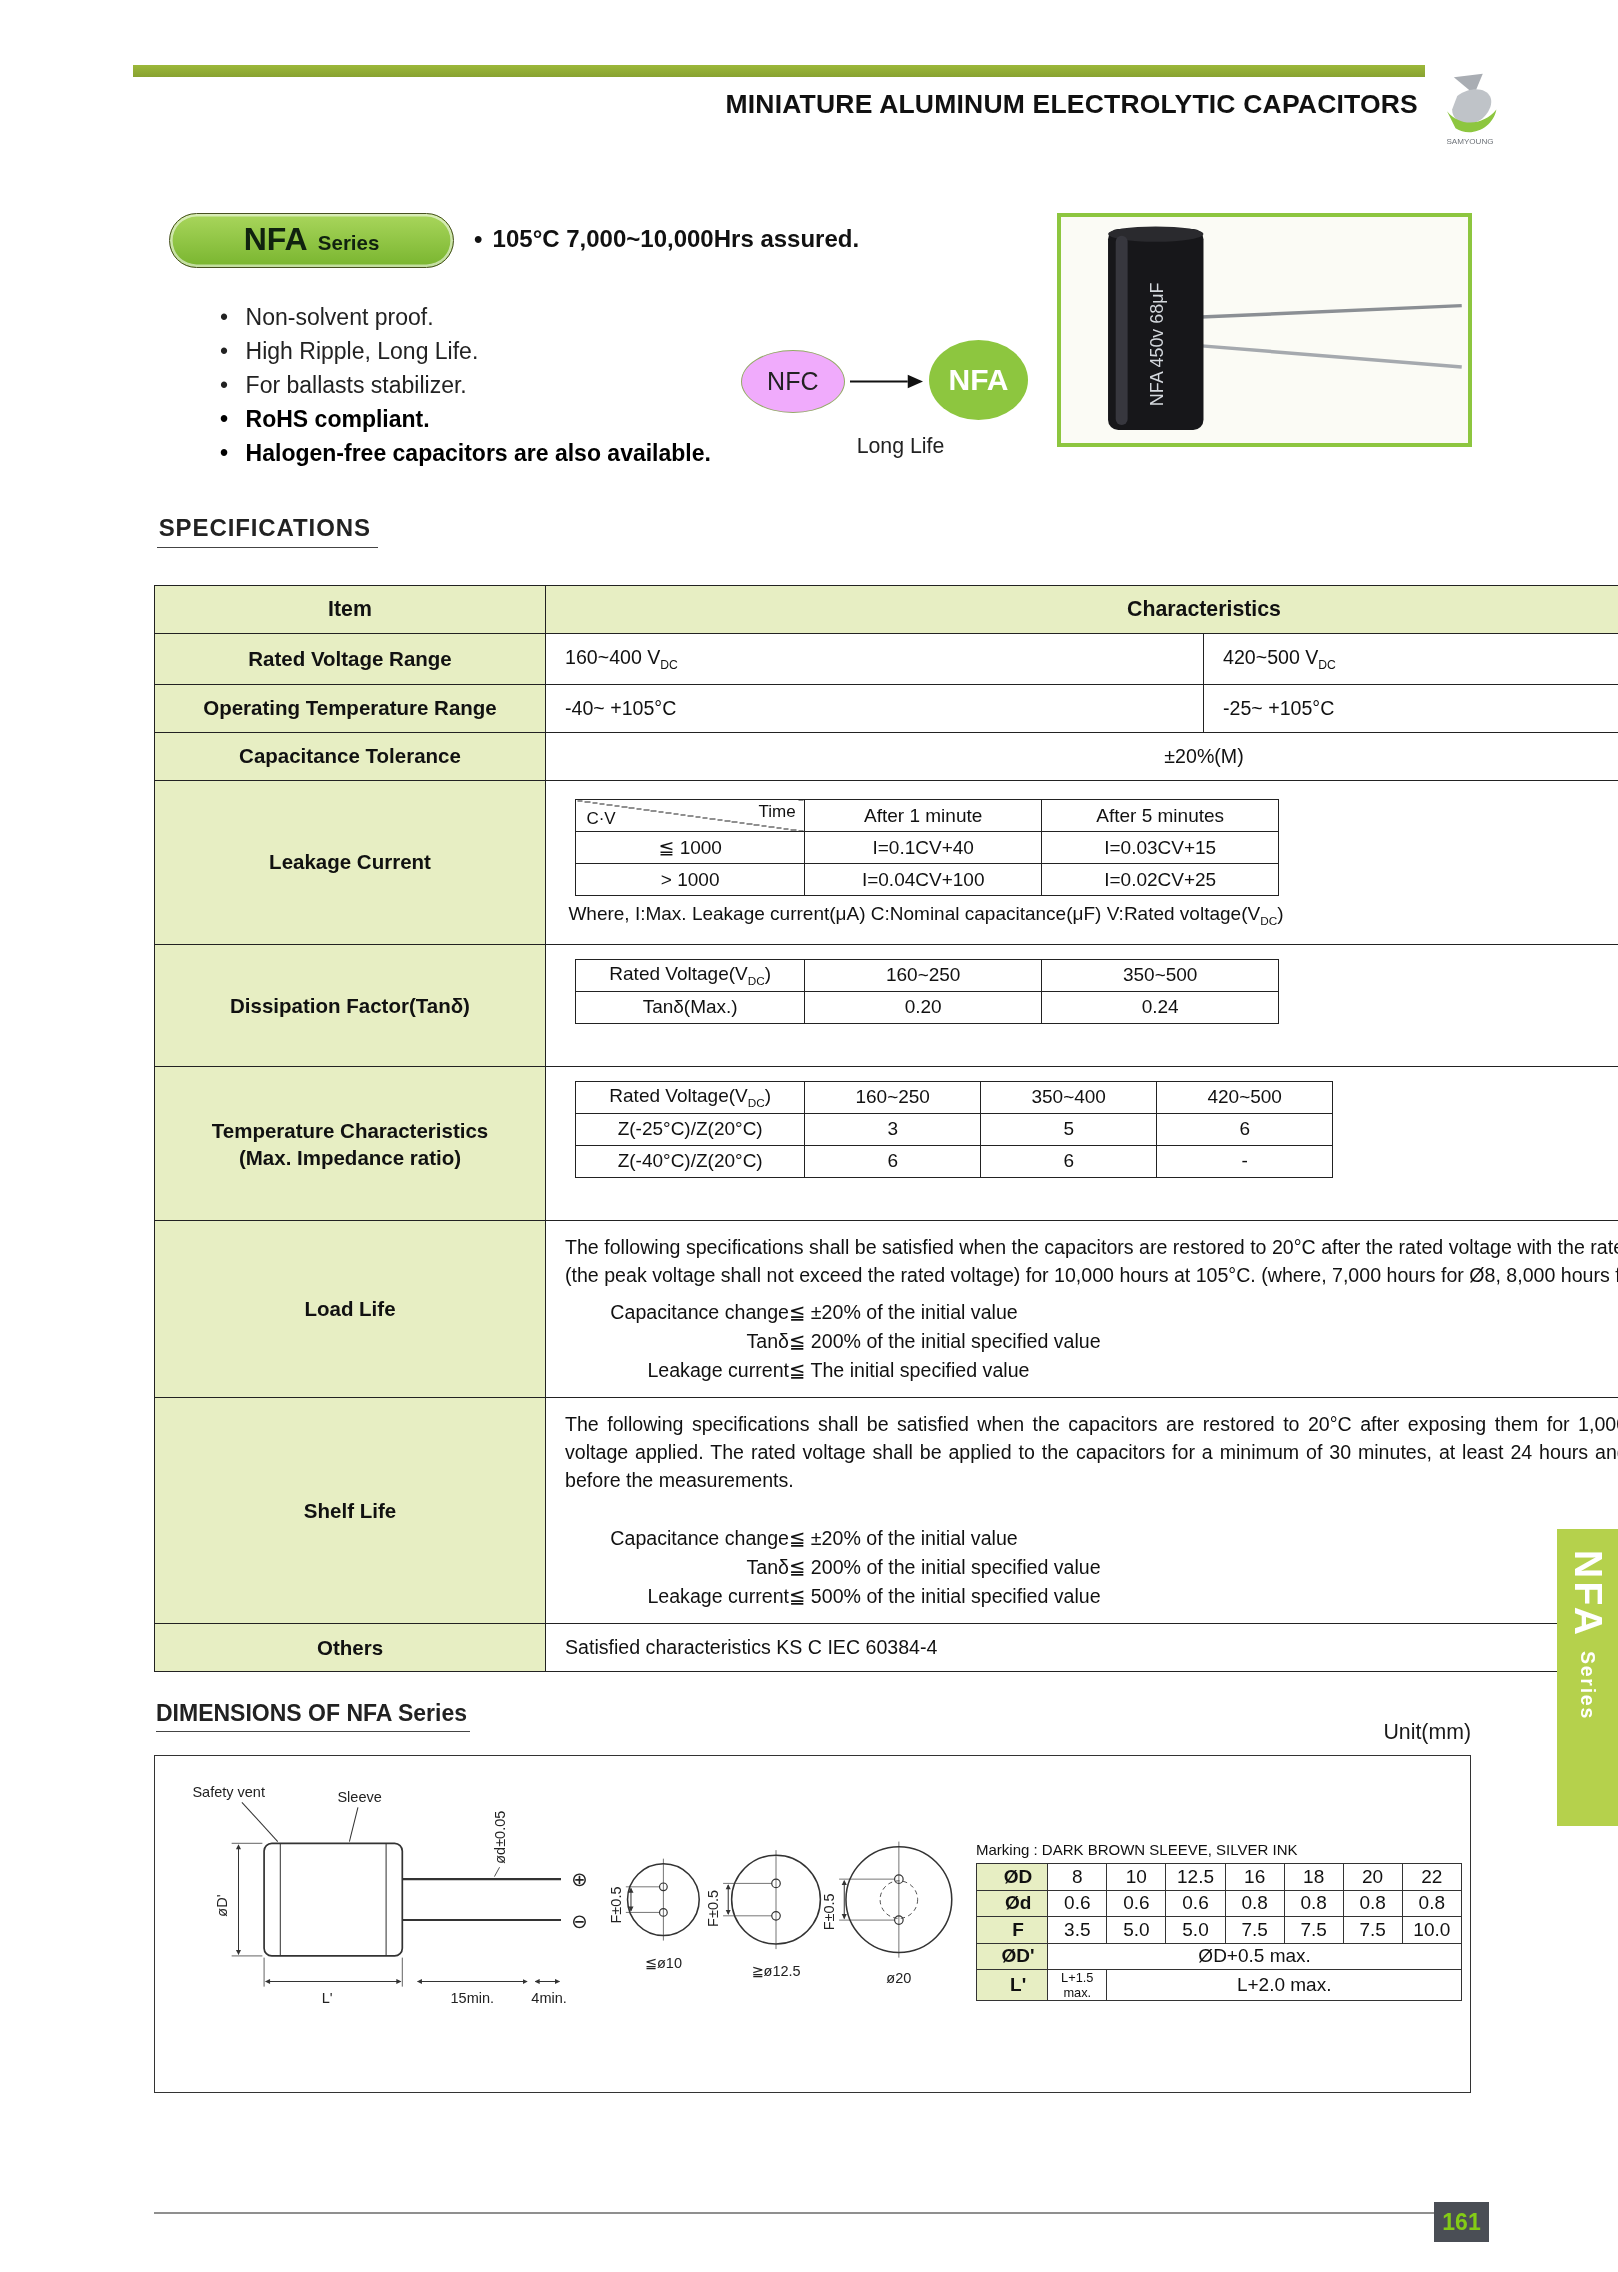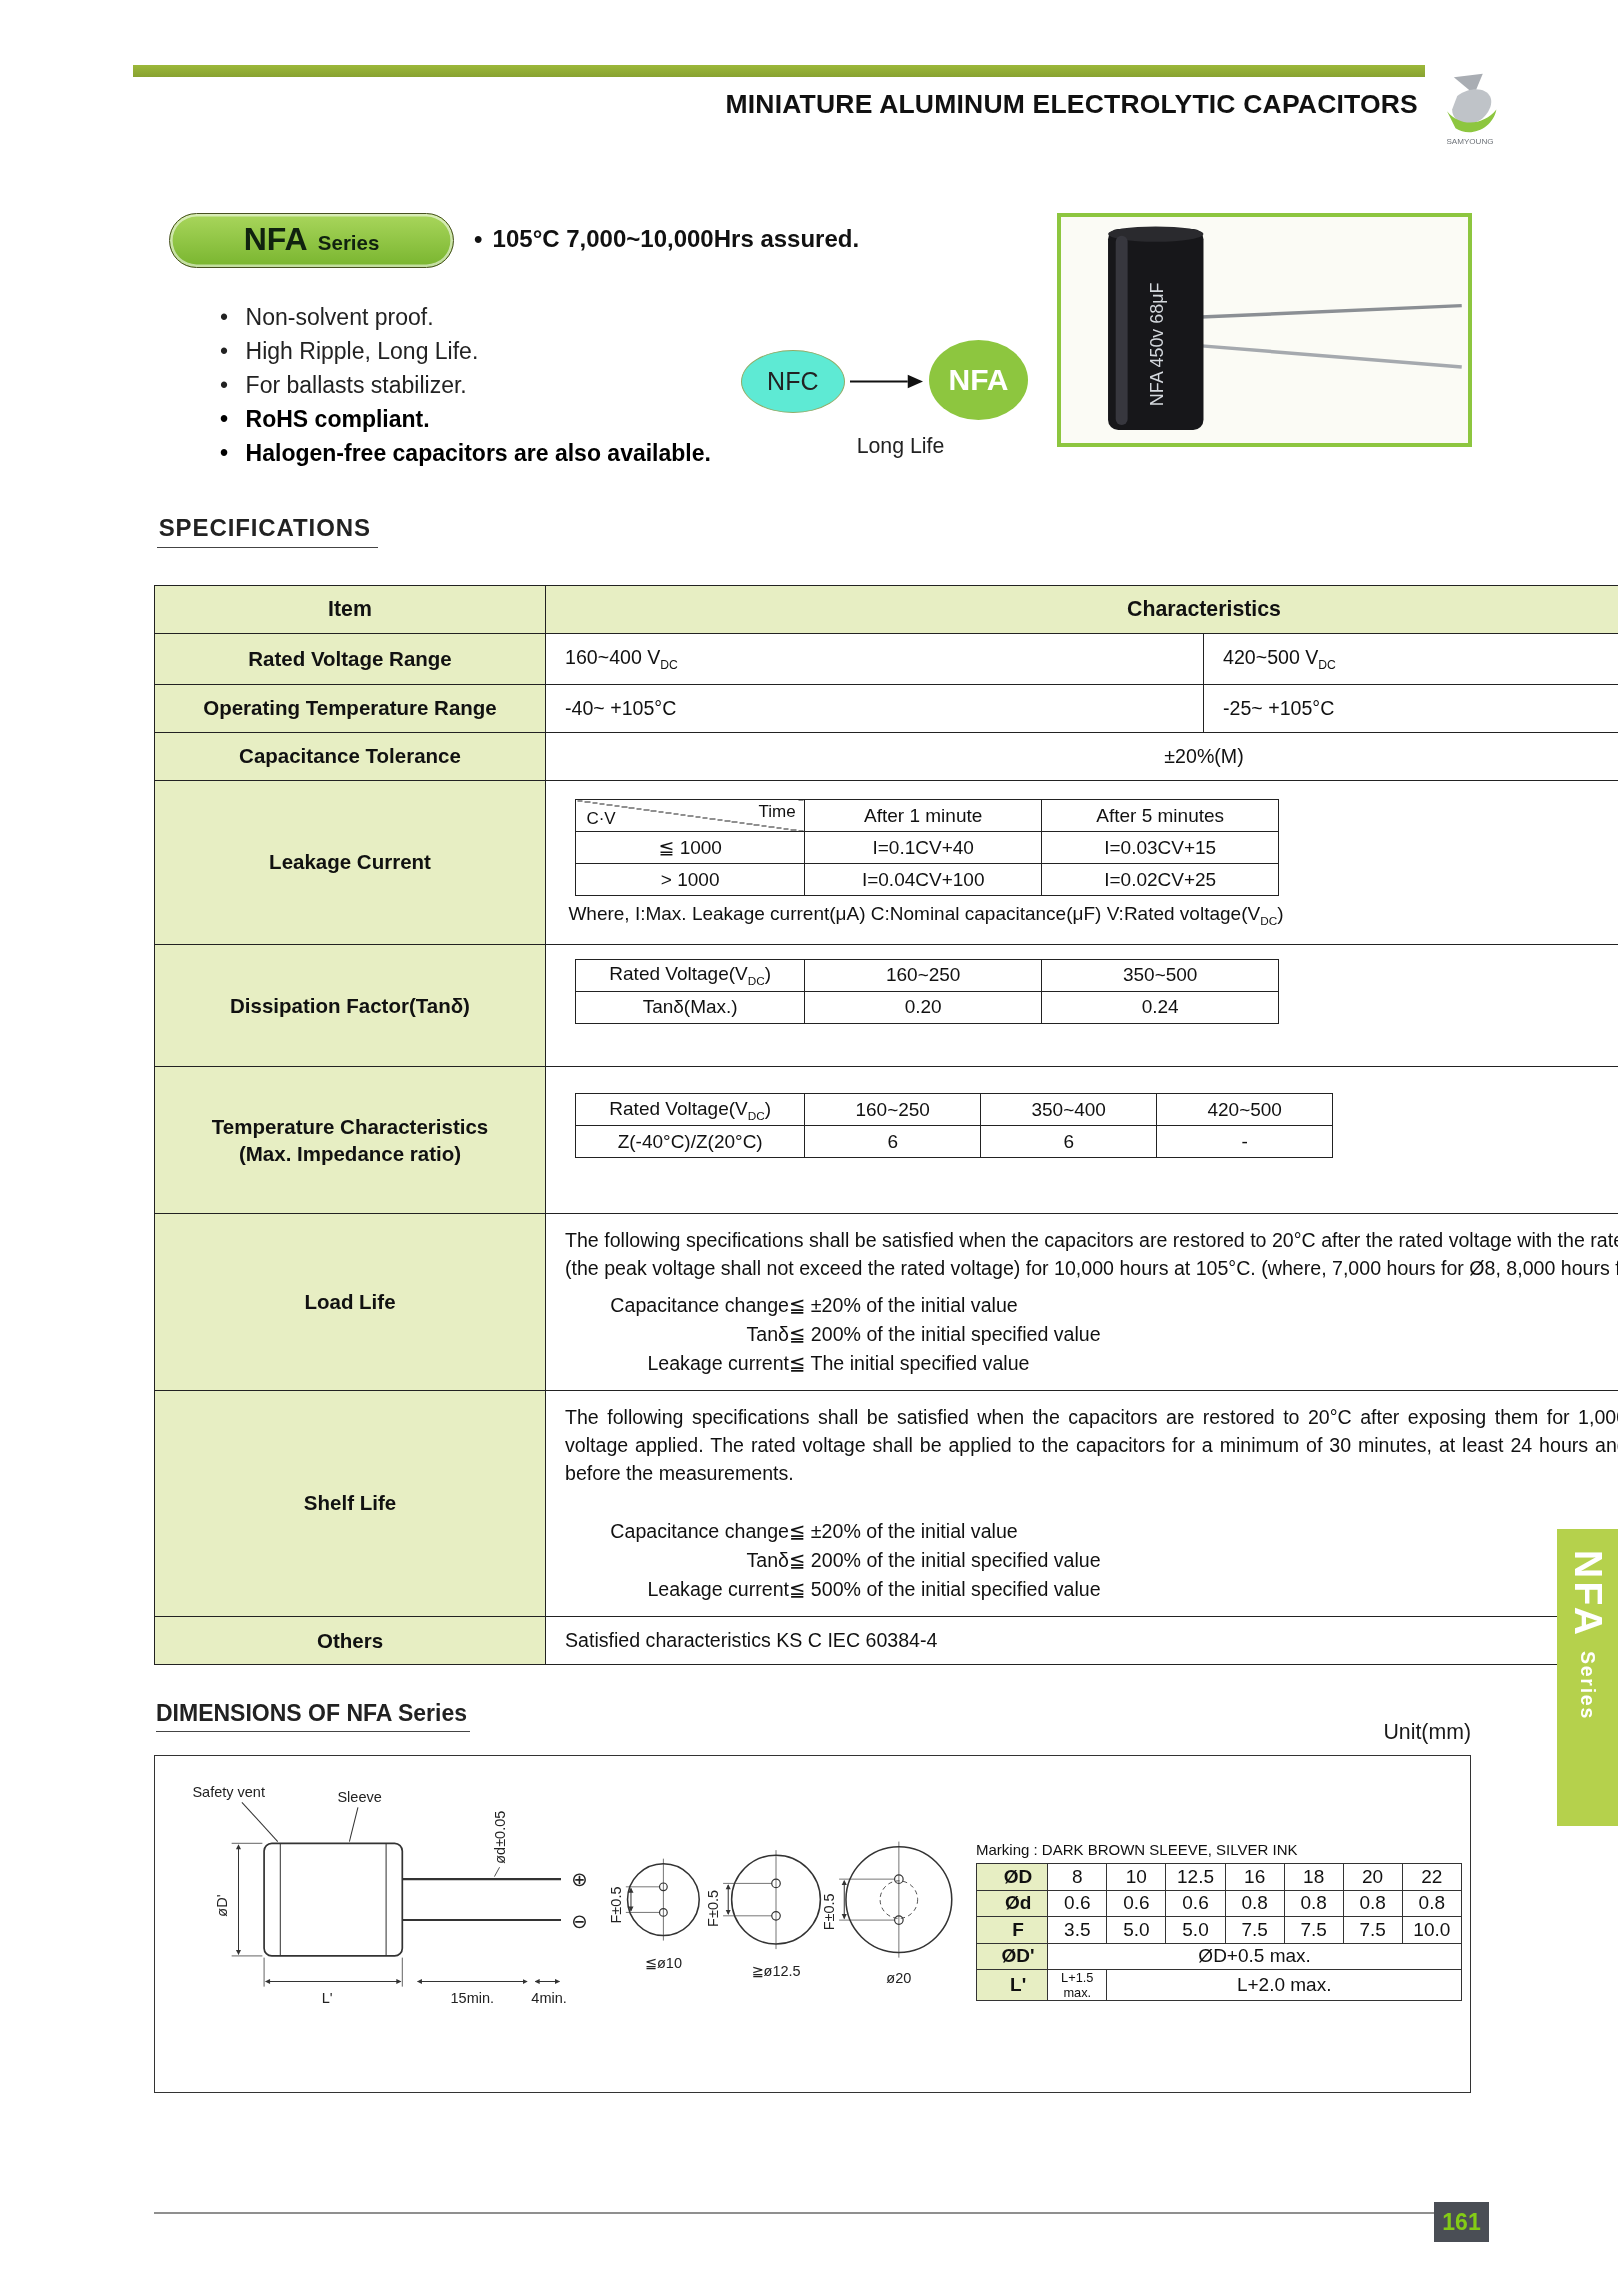--- a/index.html
+++ b/index.html
@@ -27,21 +27,21 @@
     color:#111; display:flex; }
   .headline .dot { margin-right:10.2px; }
   .features { position:absolute; left:220px; top:300px; list-style:none; }
   .features li { font-size:23px; line-height:34px; color:#222; display:flex; }
   .features li .dot { width:25.6px; }
   .features li.strong { font-weight:bold; color:#000; }
 
   .transition { position:absolute; left:734px; top:340px; width:324px; height:128px; }
   .nfc-ellipse { position:absolute; left:6.8px; top:10.2px; width:104px; height:63px;
     border:1.7px solid #93ab66; border-radius:50%; display:flex; align-items:center;
-    justify-content:center; font-size:25px; color:#222; background:#5eead4; }
+    justify-content:center; font-size:25px; color:#222; background:#f0abfc; }
   .arrow-svg { position:absolute; left:116px; top:32px; }
   .nfa-circle { position:absolute; left:195px; top:0px; width:99px; height:80px;
     border-radius:50%; background:var(--accent-green,#8dc63f); color:#fff;
     font-size:30px; font-weight:bold; display:flex; align-items:center; justify-content:center; }
   .transition-caption { position:absolute; left:60px; top:94px; width:213px;
     text-align:center; font-size:21.3px; color:#222; }
 
   .product-photo { position:absolute; left:1057px; top:213px; width:415px; height:234px;
     border:4.3px solid var(--accent-green,#8dc63f); background:#fbfbf5; }
 
@@ -283,20 +283,26 @@
         <div>(Max. Impedance ratio)</div>
       </td>
       <td class="char-cell" colspan="2">
         <table class="inner-table">
           <tbody>
           <tr>
             <td class="w1">Rated Voltage(V<sub>DC</sub>)</td>
             <td class="w3">160~250</td>
             <td class="w3">350~400</td>
             <td class="w3">420~500</td>
+          </tr>
+          <tr>
+            <td>Z(-25°C)/Z(20°C)</td>
+            <td>3</td>
+            <td>5</td>
+            <td>6</td>
           </tr>
           <tr>
             <td>Z(-40°C)/Z(20°C)</td>
             <td>6</td>
             <td>6</td>
             <td>-</td>
           </tr>
           </tbody>
         </table>
         <div class="cell-note-right">(at 120Hz)</div>

